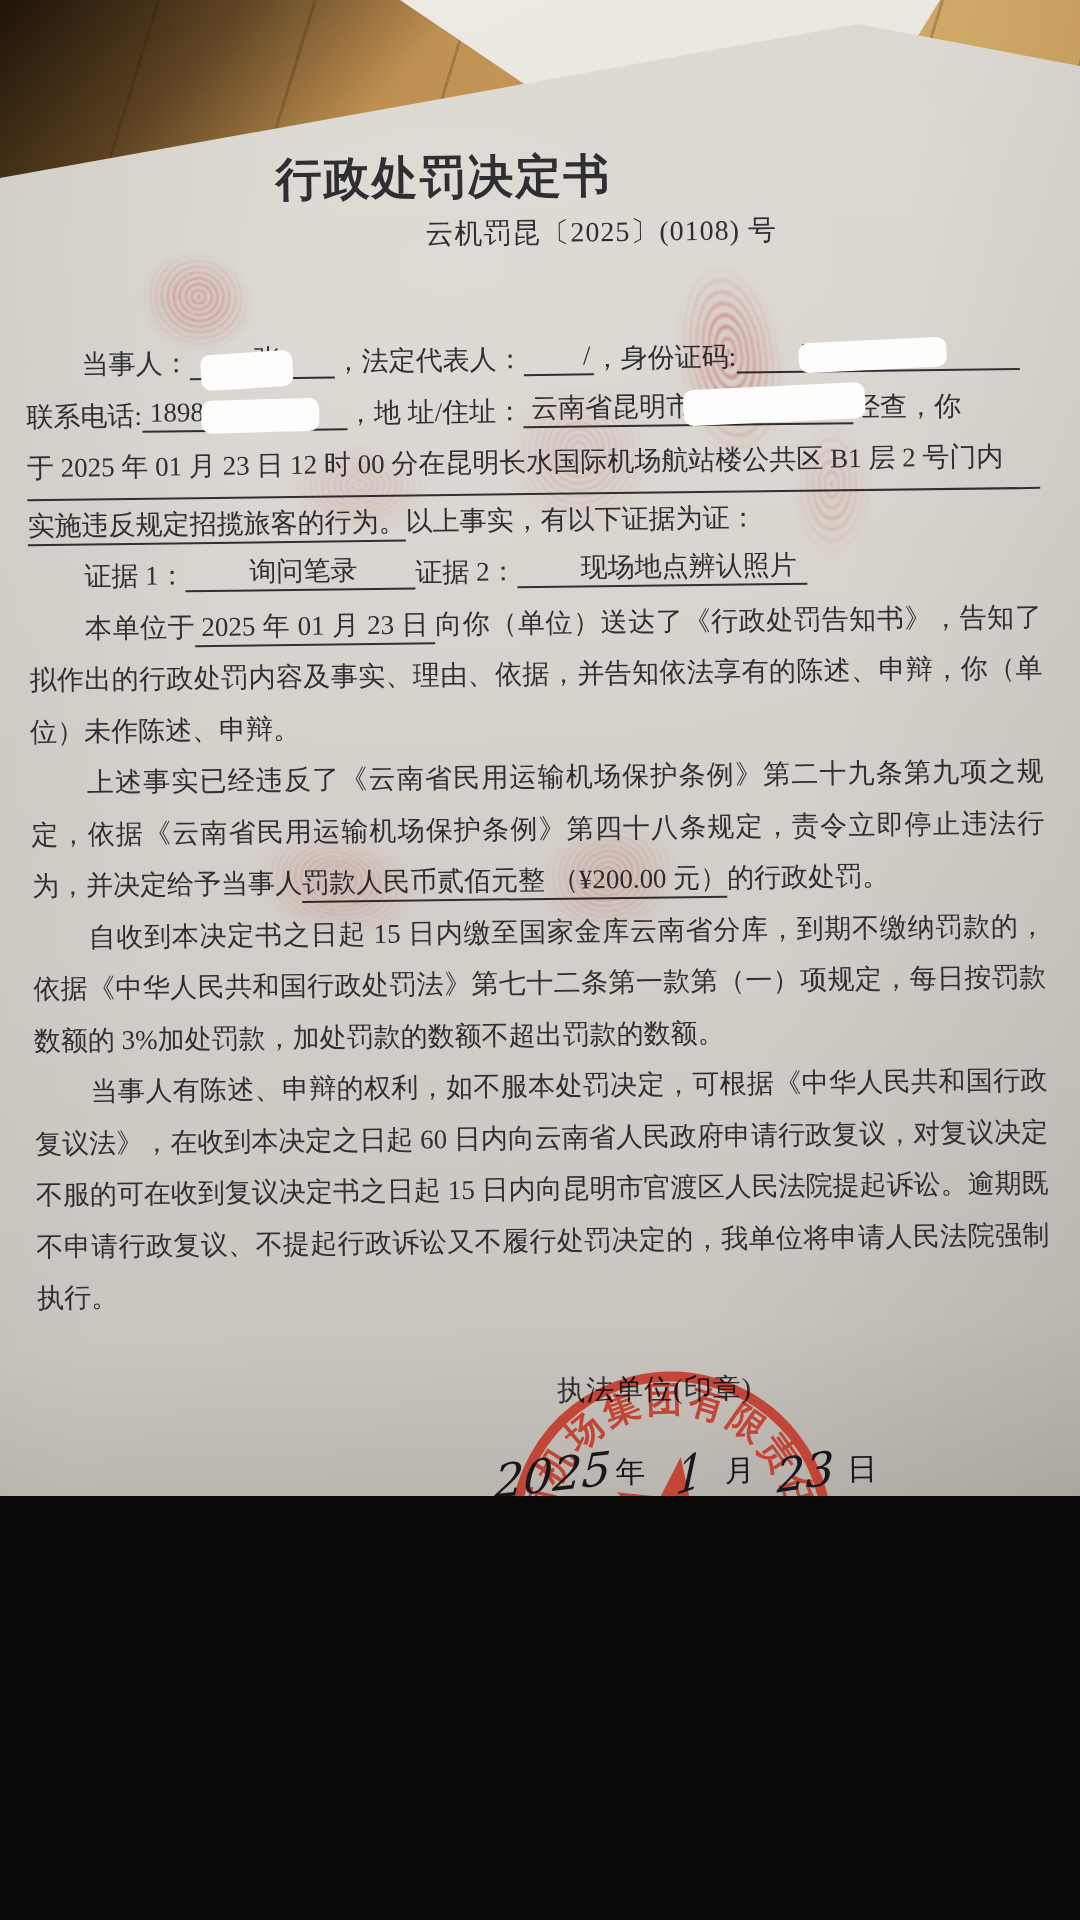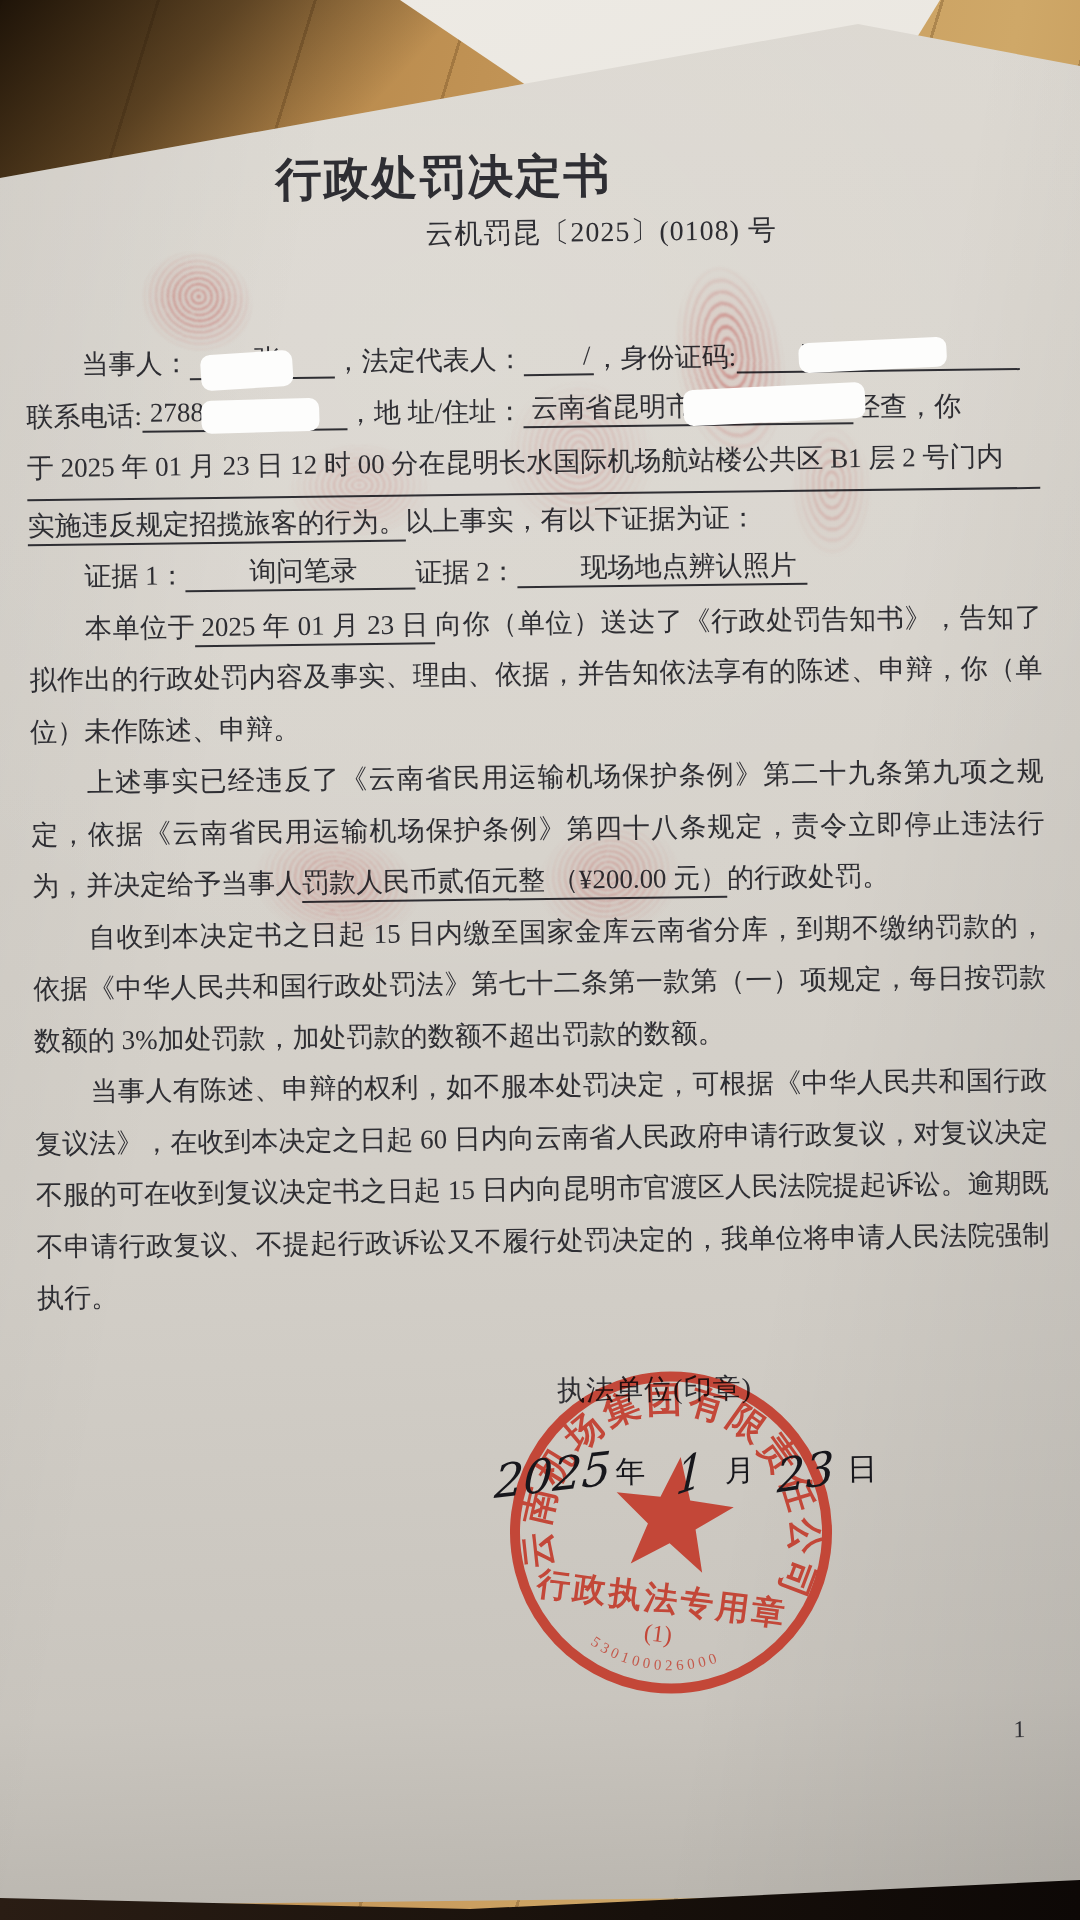--- a/index.html
+++ b/index.html
@@ -1,17 +1,17 @@
 <!DOCTYPE html>
 <html><head>
 <meta charset="utf-8">
 <style>
   html,body { margin:0; padding:0; background:#0c0a08; }
   .photo {
-    position:relative; width:1080px; height:1920px; overflow:hidden;
+    position:relative; width:1080px; height:1496px; overflow:hidden;
     font-family:"Liberation Serif","DejaVu Serif",serif;
   }
   
   .desk { position:absolute; inset:0;
     background:
       repeating-linear-gradient(107deg, rgba(96,62,24,.30) 0 3px, rgba(96,62,24,0) 3px 150px),
       linear-gradient(100deg,#9a7038 0%,#b98a4c 22%,#c79a5c 48%,#cfa868 72%,#b98c4e 100%);
   }
   .desk-shadow { position:absolute; left:0; top:0; width:460px; height:250px;
     background:linear-gradient(133deg, rgba(24,15,6,.95) 0%, rgba(24,15,6,.55) 35%, rgba(24,15,6,0) 68%);
@@ -88,21 +88,21 @@
   <div class="paper"></div>
 
   <div class="content">
 
     <div class="title">行政处罚决定书</div>
     <div class="docno">云机罚昆〔2025〕(0108) 号</div>
 
     <div class="body">
       <p class="indented"><span>当事人：</span><span class="blk" style="width:145px"><span>张</span></span><span>，法定代表人：</span><span class="blk center" style="width:70px"><span>/</span></span><span>，身份证码:</span><span class="blk" style="width:283px"><span>53042219</span></span></p>
 
-      <p><span>联系电话:</span><span class="blk" style="width:205px"><span>2788</span></span><span>，地 址/住址：</span><span class="blk" style="width:330px"><span>云南省昆明市</span></span><span>经查，你</span></p>
+      <p><span>联系电话:</span><span class="blk" style="width:205px"><span>1898</span></span><span>，地 址/住址：</span><span class="blk" style="width:330px"><span>云南省昆明市</span></span><span>经查，你</span></p>
 
       <p><span class="full-u">于 2025 年 01 月 23 日 12 时 00 分在昆明长水国际机场航站楼公共区 B1 层 2 号门内</span></p>
 
       <p><span class="u">实施违反规定招揽旅客的行为。</span><span>以上事实，有以下证据为证：</span></p>
 
       <p class="indented"><span>证据 1：</span><span class="blk" style="width:230px"><span>询问笔录</span></span><span>证据 2：</span><span class="blk" style="width:290px"><span>现场地点辨认照片</span></span></p>
 
       <p class="para"><span>本单位于</span><span class="u u-date">2025 年 01 月 23 日</span><span>向你（单位）送达了《行政处罚告知书》，告知了拟作出的行政处罚内容及事实、理由、依据，并告知依法享有的陈述、申辩，你（单位）未作陈述、申辩。</span></p>
 
       <p class="para"><span>上述事实已经违反了《云南省民用运输机场保护条例》第二十九条第九项之规定，依据《云南省民用运输机场保护条例》第四十八条规定，责令立即停止违法行为，并决定给予当事人</span><span class="u">罚款人民币贰佰元整 （¥200.00 元）</span><span>的行政处罚。</span></p>

